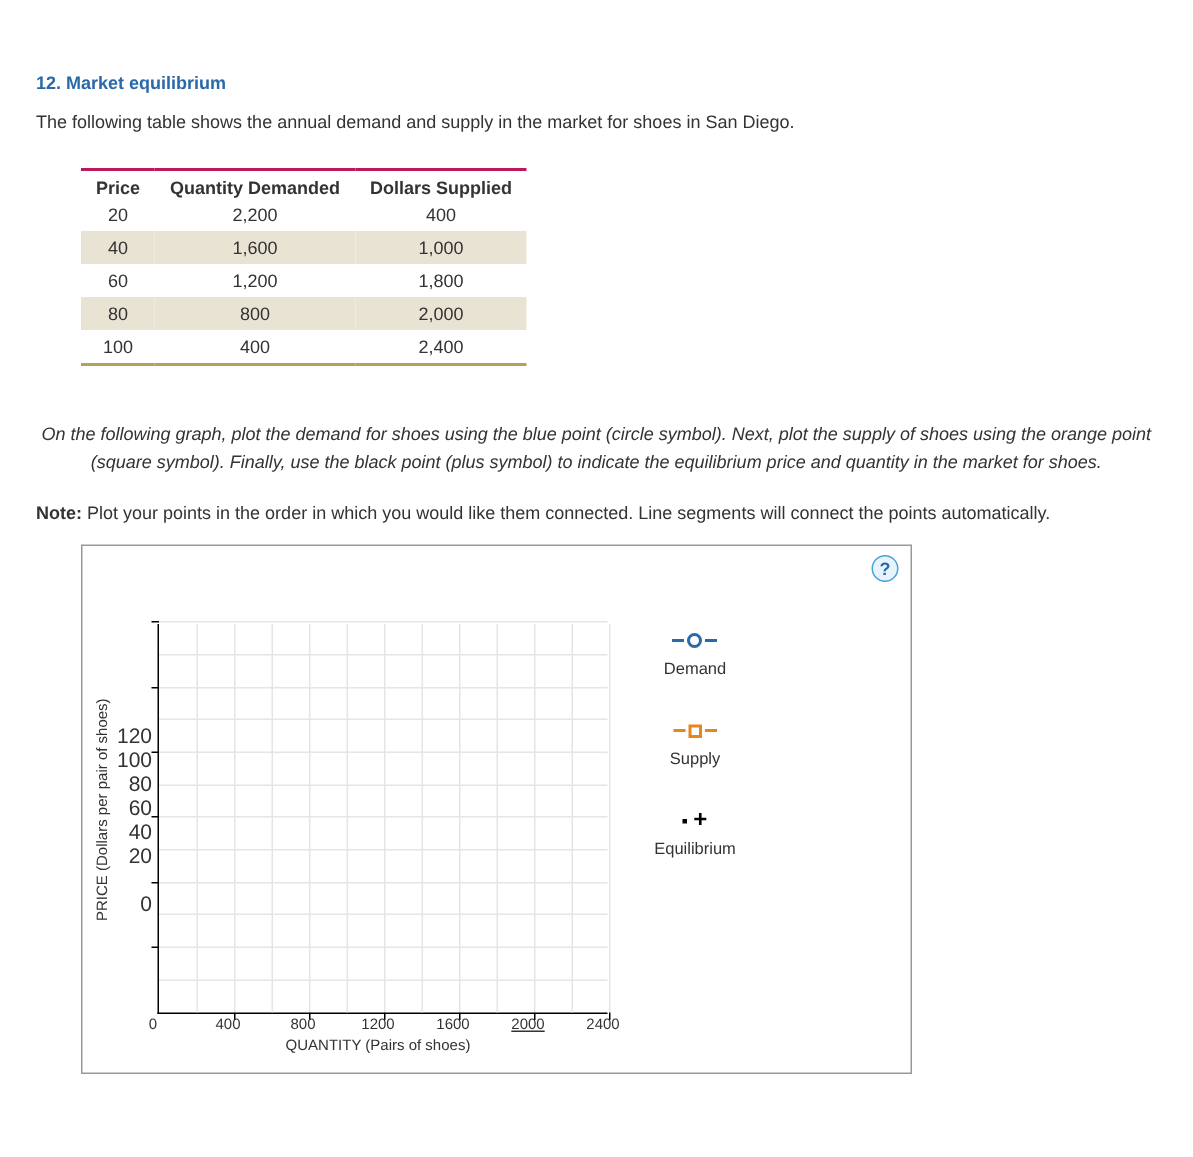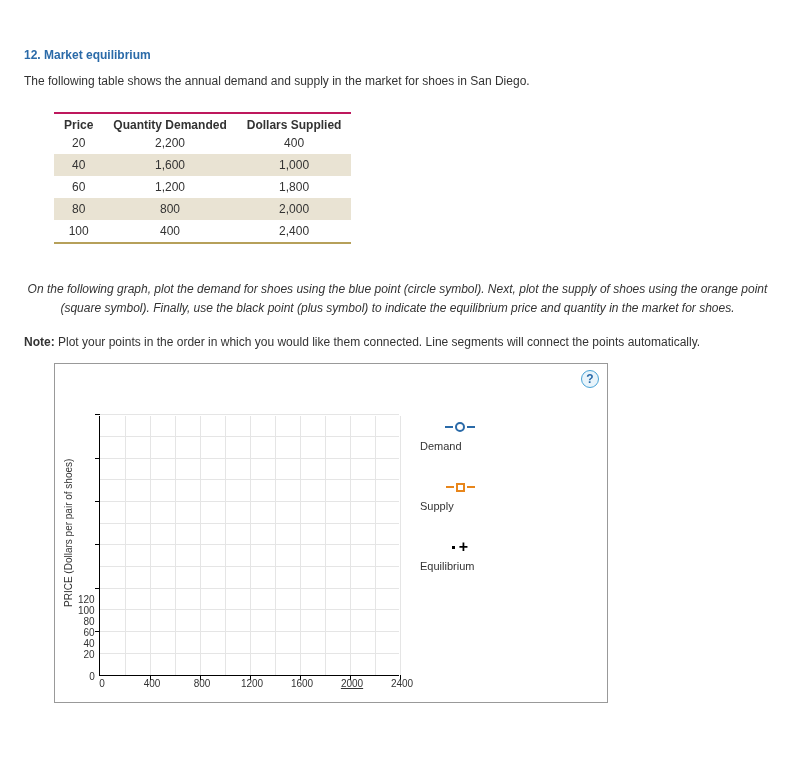--- a/index.html
+++ b/index.html
@@ -41,40 +41,40 @@
     cursor: pointer;
   }
   .graph-body { display: flex; margin-top: 40px; }
   .ylabel {
     writing-mode: vertical-rl; transform: rotate(180deg);
     font-size: 10px; text-align: center;
     margin: 0 4px 40px 8px;
   }
   .chart-col { display: flex; flex-direction: column; }
   .plot-row { display: flex; }
-  .yticks { display: flex; flex-direction: column; justify-content: flex-end; align-items: flex-end; height: 260px; font-size: 10px; margin-right: 4px; }
+  .yticks { display: flex; flex-direction: column; justify-content: center; align-items: flex-end; height: 260px; font-size: 14px; margin-right: 4px; }
   .yticks span { transform: translateY(-50%); }
   .yticks span:last-child { transform: translateY(50%); }
   .plot {
     position: relative;
     width: 300px; height: 260px;
     border-left: 1.5px solid #000;
     border-bottom: 1.5px solid #000;
     cursor: crosshair;
   }
   .gridline-v, .gridline-h { position: absolute; background: #e5e5e5; }
   .gridline-v { width: 1px; height: 100%; top: 0; }
   .gridline-h { height: 1px; width: 100%; left: 0; }
   .tick-v { position: absolute; width: 1px; height: 5px; background: #000; bottom: -5px; }
   .tick-h { position: absolute; height: 1px; width: 5px; background: #000; left: -5px; }
   .xticks { position: relative; width: 300px; height: 14px; margin-left: 0; font-size: 10px; }
   .xticks span { position: absolute; transform: translateX(-50%); top: 2px; }
   .xlabel { font-size: 10px; text-align: center; width: 300px; margin-top: 2px; }
   .legend { padding: 4px 0 0 18px; font-size: 11px; }
-  .legend-item { margin-bottom: 28px; text-align: left; width: 80px; }
+  .legend-item { margin-bottom: 28px; text-align: center; width: 80px; }
   .legend-glyph { display: flex; align-items: center; justify-content: center; margin-bottom: 6px; height: 14px; }
   .seg { width: 8px; height: 2px; }
   .circle-glyph { width: 10px; height: 10px; border-radius: 50%; background:#fff; border: 2px solid #2a6aa8; margin: 0 2px; }
   .square-glyph { width: 9px; height: 9px; background:#fff; border: 2px solid #e8861b; margin: 0 2px; }
   .plus-glyph { color:#000; font-weight: bold; font-size: 16px; line-height: 10px; }
   .dot { width:3px; height:3px; background:#000; margin:0 4px 0 0; }
   .xticks-wrap { display:flex; }
 </style>
 </head>
 <body>
@@ -183,20 +183,24 @@
         <div class="xticks" id="xticks">
             <span style="left: 0px;">0</span>
             <span style="left: 50px;">400</span>
             <span style="left: 100px;">800</span>
             <span style="left: 150px;">1200</span>
             <span style="left: 200px;">1600</span>
             <span style="left: 250px; text-decoration: underline;">2000</span>
             <span style="left: 300px;">2400</span>
           </div>
       </div>
+      <div style="display:flex">
+          <div style="width:24px"></div>
+          <div class="xlabel">QUANTITY (Pairs of shoes)</div>
+        </div>
     </div>
     <div class="legend">
       <div class="legend-item">
         <div class="legend-glyph">
             <div class="seg" style="background:#2a6aa8"></div>
             <div class="circle-glyph"></div>
             <div class="seg" style="background:#2a6aa8"></div>
           </div>
         <div>Demand</div>
       </div>

